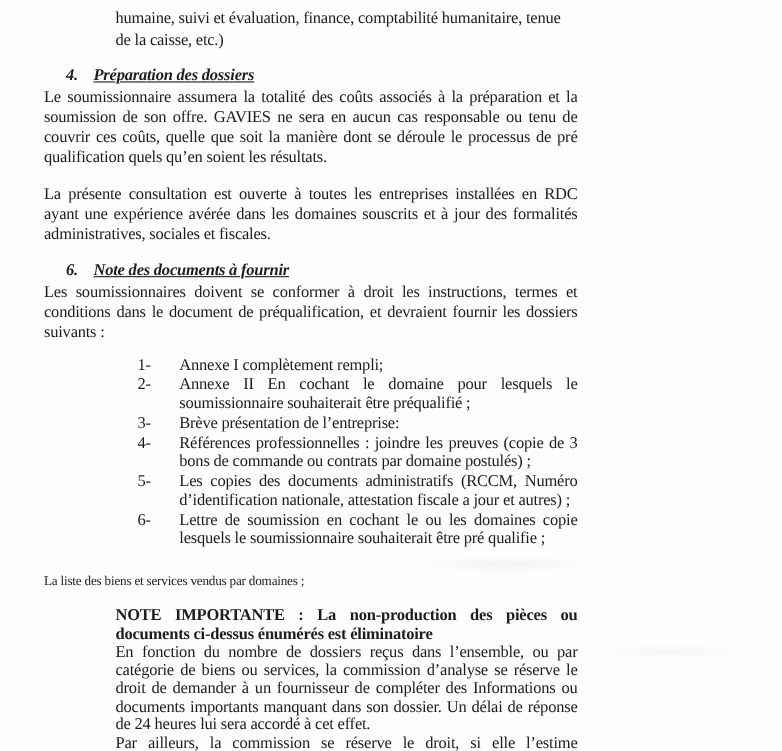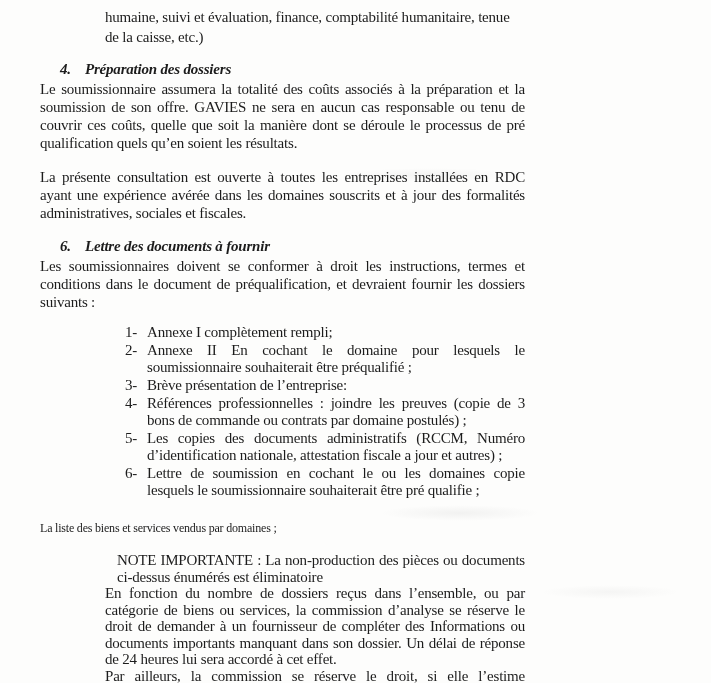--- a/index.html
+++ b/index.html
@@ -35,20 +35,21 @@
   }
   .note-paragraph .bold-period { font-weight: bold; }
   .section { margin-top: 13px; }
   .section-heading {
     margin-left: 20px;
     font-size: 15px;
     font-weight: bold;
     font-style: italic;
     line-height: 18px;
     margin-bottom: 2px;
+    text-decoration: underline;
   }
   .section-heading .section-number {
     display: inline-block;
     width: 25px;
     font-style: normal;
     font-style: italic;
   }
   .section-body {
     font-size: 15px;
     line-height: 18px;
@@ -63,37 +64,37 @@
     font-size: 15px;
     line-height: 17px;
     margin-bottom: 1px;
   }
   .list-item-number {
     flex: 0 0 22px;
   }
   .list-item-text {
     flex: 1;
     text-align: justify;
+    margin-left: 16px;
   }
   .list-intro {
     margin-top: 20px;
     font-size: 12px;
     font-weight: normal;
     line-height: 19px;
   }
   .important-note-block {
     margin-top: 14px;
     margin-left: 65px;
     font-size: 15px;
     line-height: 16.5px;
   }
   .important-note-heading {
-    font-weight: normal;
+    font-weight: bold;
     text-align: justify;
-    margin-left: 12px;
   }
   .important-note-paragraph {
     text-align: justify;
   }
   .scan-artifact {
     position: absolute;
     pointer-events: none;
     border-radius: 50%;
   }
   .artifact-1 {
@@ -125,21 +126,21 @@
     </div>
     <div class="section-body">Le soumissionnaire assumera la totalité des coûts associés à la préparation et la soumission de son offre. GAVIES ne sera en aucun cas responsable ou tenu de couvrir ces coûts, quelle que soit la manière dont se déroule le processus de pré qualification quels qu’en soient les résultats.</div>
   </div>
 
   <div class="section" style="margin-top:16px;">
     <div class="section-body">La présente consultation est ouverte à toutes les entreprises installées en RDC ayant une expérience avérée dans les domaines souscrits et à jour des formalités administratives, sociales et fiscales.</div>
   </div>
 
   <div class="section" style="margin-top:15px;">
     <div class="section-heading">
-      <span class="section-number">6.</span><span>Lettre des documents à fournir</span>
+      <span class="section-number">6.</span><span>Note des documents à fournir</span>
     </div>
     <div class="section-body">Les soumissionnaires doivent se conformer à droit les instructions, termes et conditions dans le document de préqualification, et devraient fournir les dossiers suivants :</div>
   </div>
 
   <div class="documents-list">
     <div class="list-item">
       <span class="list-item-number">1-</span>
       <span class="list-item-text">Annexe I complètement rempli;</span>
     </div>
     <div class="list-item">

